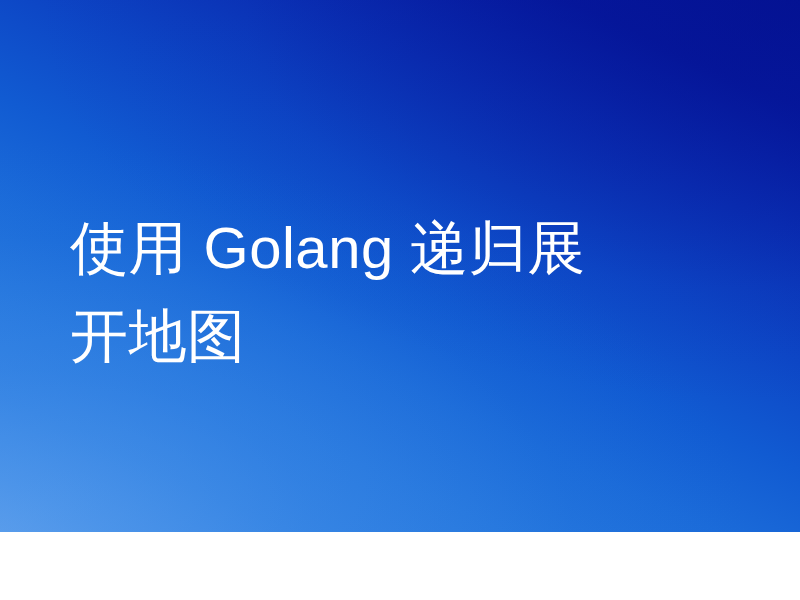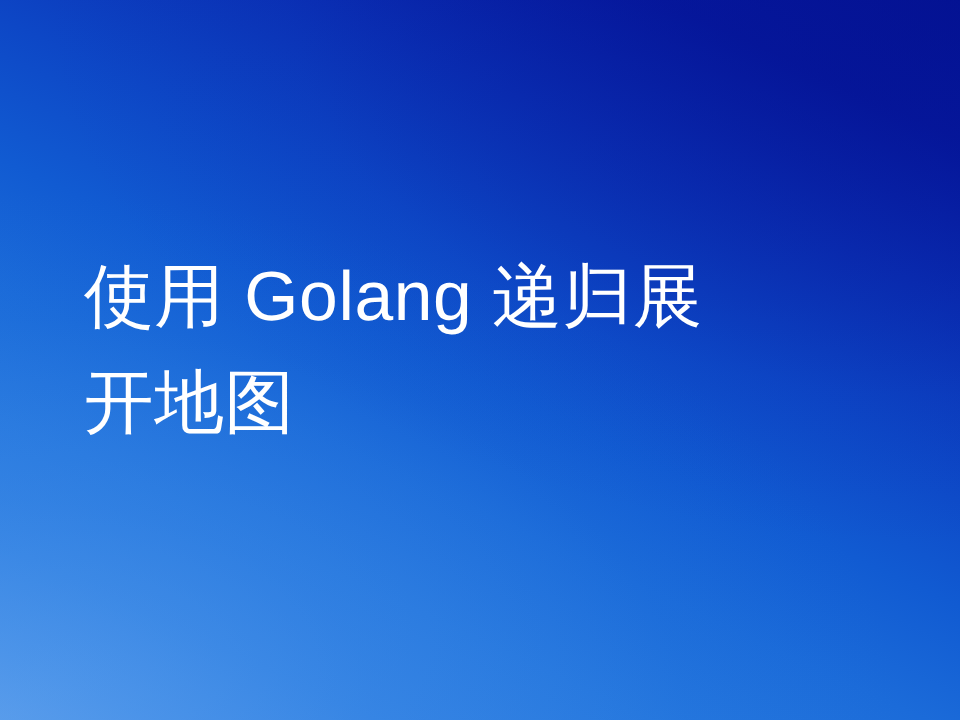--- a/index.html
+++ b/index.html
@@ -10,21 +10,21 @@
   }
 
   body {
     font-family: "Liberation Sans", "DejaVu Sans", sans-serif;
   }
 
   
   .cover-card {
     position: relative;
     width: 800px;
-    height: 600px;
+    height: 532px;
     overflow: hidden;
     box-sizing: border-box;
     
     background-color: #0f56cf;
     background-image: linear-gradient(
         205deg,
         #05149b 0%,
         #06189f 12%,
         #0a2fb4 26%,
         #0d47c6 40%,

